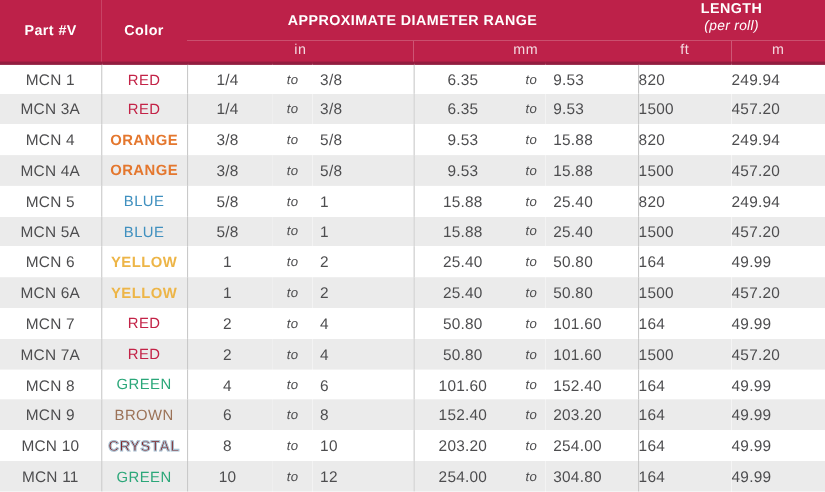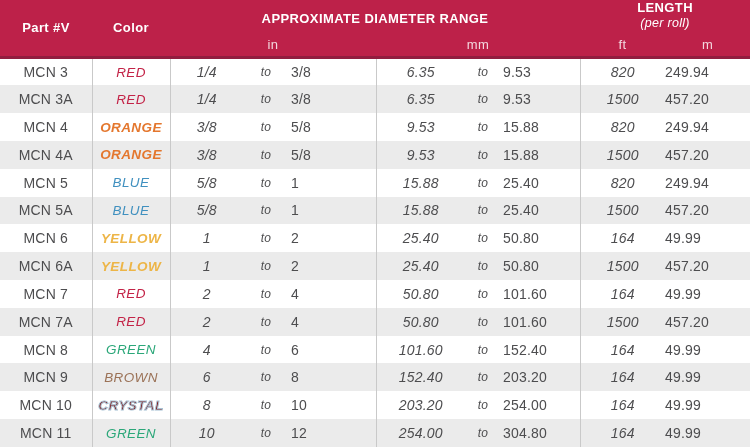--- a/index.html
+++ b/index.html
@@ -40,23 +40,23 @@
   tbody td{
     color:var(--body-text);font-size:14px;letter-spacing:.2px;
     padding:0;vertical-align:middle;background:#fff;
     white-space:nowrap;overflow:hidden;
   }
   td.part{text-align:center;}
   td.colorname{text-align:center;font-size:13.5px;letter-spacing:.4px;}
   td.minv{text-align:center;padding-right:5px;}
   td.tosep{text-align:center;font-size:12px;font-style:italic;}
   td.maxv{text-align:left;padding-left:7px;}
-  td.ftv{text-align:center;}
+  td.ftv{text-align:left;}
   td.mv{text-align:left;}
-  td.bl{border-left:1px solid var(--divider);font-style:italic;}
+  td.bl{border-left:1px solid var(--divider);}
 </style>
 </head>
 <body>
 
 <table class="spec-table">
   <colgroup>
     <col style="width:92px">
       <col style="width:78px">
     <col style="width:78px">
       <col style="width:36px">
@@ -79,21 +79,21 @@
     </tr>
     <tr class="unit-row">
       <th colspan="3">in</th>
       <th colspan="3">mm</th>
       <th>ft</th>
       <th>m</th>
     </tr>
   </thead>
   <tbody>
       <tr>
-        <td class="part">MCN 3</td>
+        <td class="part">MCN 1</td>
         <td class="colorname bl" style="color: rgb(195, 35, 71);">RED</td>
         <td class="minv bl">1/4</td>
         <td class="tosep">to</td>
         <td class="maxv">3/8</td>
         <td class="minv bl">6.35</td>
         <td class="tosep">to</td>
         <td class="maxv">9.53</td>
         <td class="ftv bl">820</td>
         <td class="mv">249.94</td>
       </tr>

